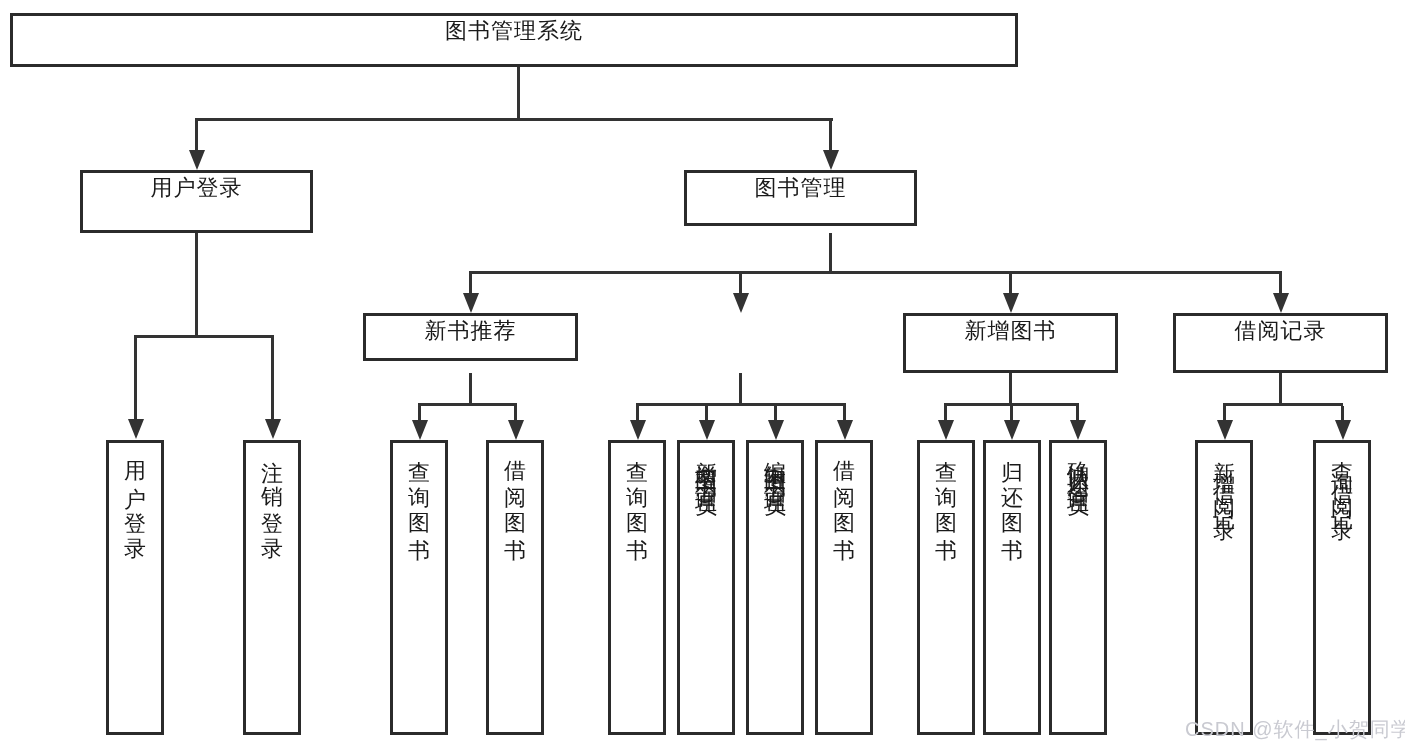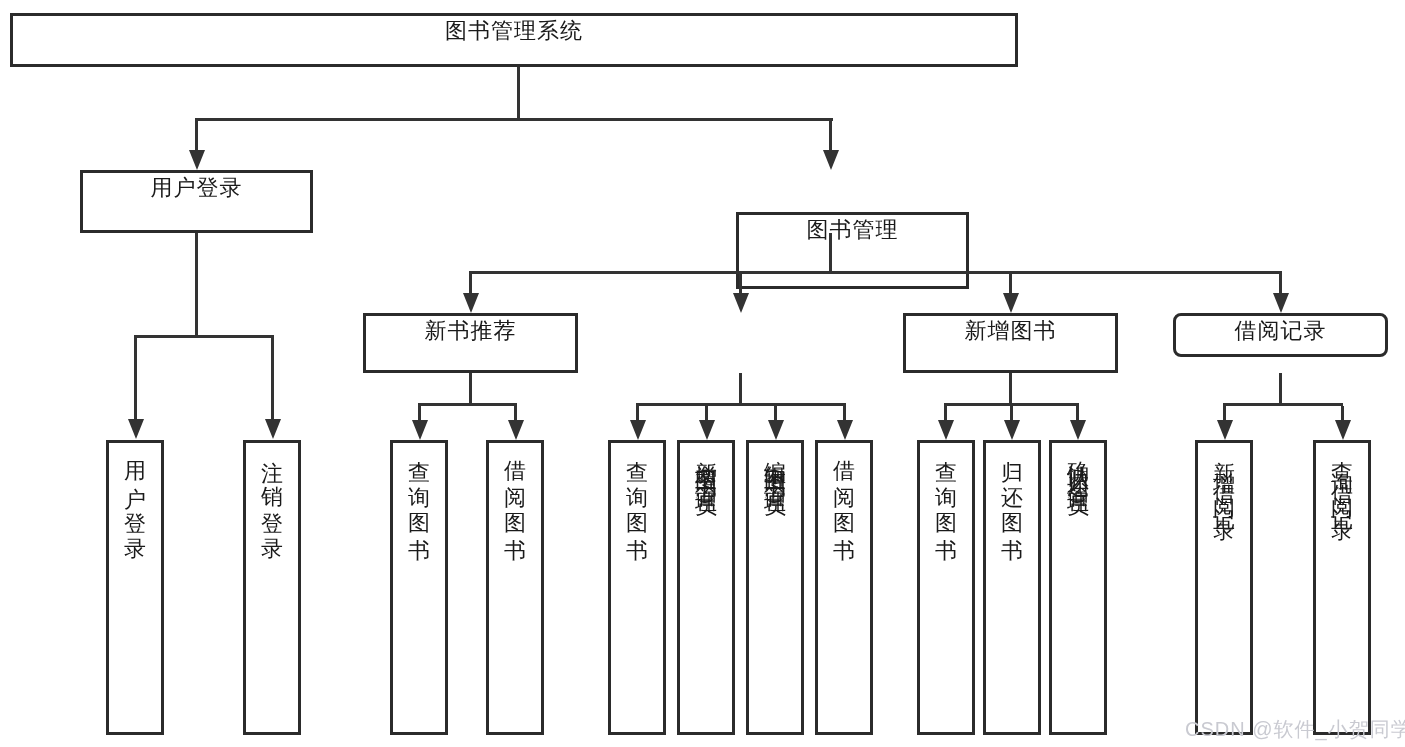--- a/index.html
+++ b/index.html
@@ -56,21 +56,21 @@
   <div class="line" style="left:517px;top:67px;width:3px;height:53px;"></div>
   <div class="line" style="left:195px;top:118px;width:638px;height:3px;"></div>
   <div class="line" style="left:195px;top:120px;width:3px;height:32px;"></div>
   <div class="arrow" style="left:189px;top:150px;"></div>
   <div class="line" style="left:829px;top:120px;width:3px;height:32px;"></div>
   <div class="arrow" style="left:823px;top:150px;"></div>
 
   <div class="box hbox" style="left:80px;top:170px;width:233px;height:63px;">
     <span>用户登录</span>
   </div>
-  <div class="box hbox" style="left:736px;top:170px;width:233px;height:77px;margin-top:42px;">
+  <div class="box hbox" style="left:684px;top:170px;width:233px;height:56px;">
     <span>图书管理</span>
   </div>
 
   <div class="line" style="left:195px;top:233px;width:3px;height:104px;"></div>
   <div class="line" style="left:134px;top:335px;width:140px;height:3px;"></div>
   <div class="line" style="left:134px;top:338px;width:3px;height:81px;"></div>
   <div class="arrow" style="left:128px;top:419px;"></div>
   <div class="line" style="left:271px;top:338px;width:3px;height:81px;"></div>
   <div class="arrow" style="left:265px;top:419px;"></div>
 
@@ -78,27 +78,27 @@
   <div class="line" style="left:469px;top:271px;width:813px;height:3px;"></div>
   <div class="line" style="left:469px;top:274px;width:3px;height:20px;"></div>
   <div class="arrow" style="left:463px;top:293px;"></div>
   <div class="line" style="left:739px;top:274px;width:3px;height:20px;"></div>
   <div class="arrow" style="left:733px;top:293px;"></div>
   <div class="line" style="left:1009px;top:274px;width:3px;height:20px;"></div>
   <div class="arrow" style="left:1003px;top:293px;"></div>
   <div class="line" style="left:1279px;top:274px;width:3px;height:20px;"></div>
   <div class="arrow" style="left:1273px;top:293px;"></div>
 
-  <div class="box hbox" style="left:363px;top:313px;width:215px;height:60px;">
+  <div class="box hbox" style="left:363px;top:313px;width:215px;height:48px;">
     <span>新书推荐</span>
   </div>
   <div class="box hbox" style="left:903px;top:313px;width:215px;height:60px;">
     <span>新增图书</span>
   </div>
-  <div class="box hbox" style="left:1173px;top:313px;width:215px;height:44px;border-radius:8px;">
+  <div class="box hbox" style="left:1173px;top:313px;width:215px;height:60px;">
     <span>借阅记录</span>
   </div>
 
   <div class="line" style="left:469px;top:373px;width:3px;height:32px;"></div>
   <div class="line" style="left:418px;top:403px;width:99px;height:3px;"></div>
   <div class="line" style="left:418px;top:406px;width:3px;height:14px;"></div>
   <div class="arrow" style="left:412px;top:420px;"></div>
   <div class="line" style="left:514px;top:406px;width:3px;height:14px;"></div>
   <div class="arrow" style="left:508px;top:420px;"></div>
 

